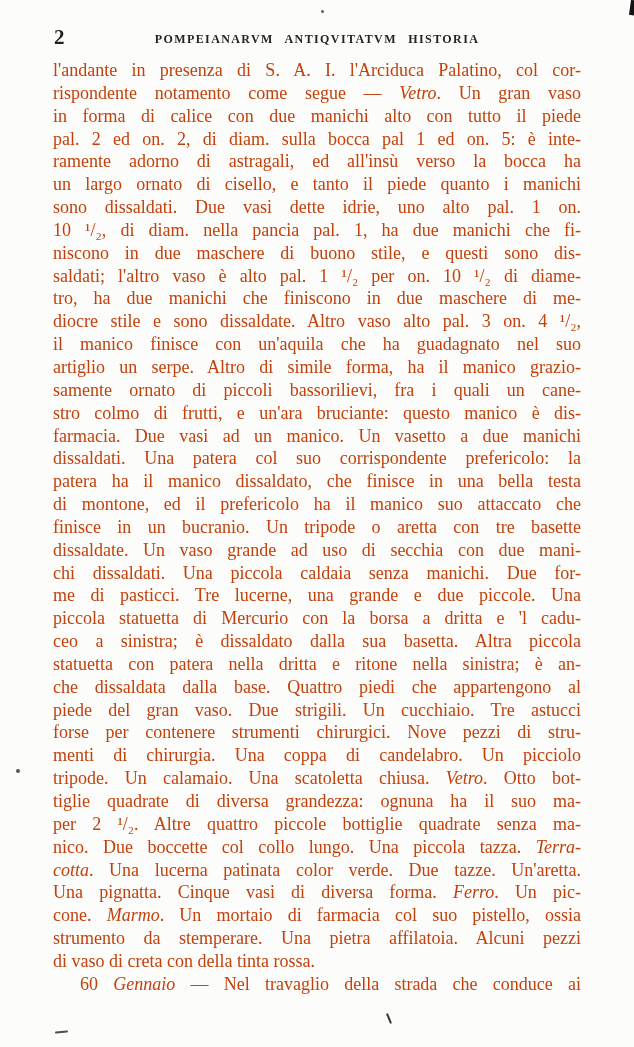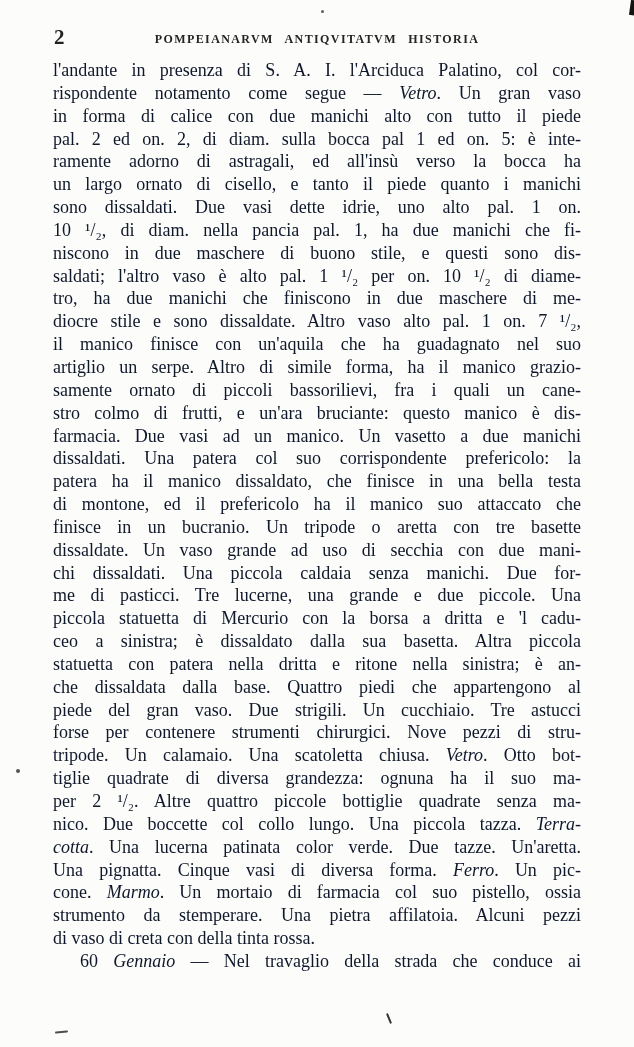--- a/index.html
+++ b/index.html
@@ -15,21 +15,21 @@
   }
   .running {
     display:block; text-align:center;
     font-size:12px; font-weight:bold; letter-spacing:1.4px; word-spacing:7px;
     color:#242424; padding-top:3px;
   }
   .pagetext { position:absolute; top:59px; left:53px; width:528px; }
   .line {
     font-size:18px; line-height:22.85px;
     text-align:justify; text-align-last:justify;
-    color:#0f172a;
+    color:#c2410c;
   }
   .line.no-just { text-align-last:left; }
   .line.indent { padding-left:27px; box-sizing:border-box; }
   .it { font-style:italic; }
   .speck { position:absolute; background:#2a2a2a; border-radius:50%; }
   .speck-top-center { left:321px; top:10px; width:3px; height:3px; opacity:.75; }
   .speck-left-margin { left:16px; top:769px; width:4px; height:4px; opacity:.8; }
   .corner-mark {
     position:absolute; right:0; top:0; width:5px; height:15px;
     background:#141414; transform:rotate(8deg) translateX(1px);
@@ -57,39 +57,40 @@
       <div class="line"><span>rispondente notamento come segue — </span><span class="it">Vetro</span><span>. Un gran vaso</span></div>
       <div class="line"><span>in forma di calice con due manichi alto con tutto il piede</span></div>
       <div class="line"><span>pal. 2 ed on. 2, di diam. sulla bocca pal 1 ed on. 5: è inte-</span></div>
       <div class="line"><span>ramente adorno di astragali, ed all'insù verso la bocca ha</span></div>
       <div class="line"><span>un largo ornato di cisello, e tanto il piede quanto i manichi</span></div>
       <div class="line"><span>sono dissaldati. Due vasi dette idrie, uno alto pal. 1 on.</span></div>
       <div class="line"><span>10 ¹/₂, di diam. nella pancia pal. 1, ha due manichi che fi-</span></div>
       <div class="line"><span>niscono in due maschere di buono stile, e questi sono dis-</span></div>
       <div class="line"><span>saldati; l'altro vaso è alto pal. 1 ¹/₂ per on. 10 ¹/₂ di diame-</span></div>
       <div class="line"><span>tro, ha due manichi che finiscono in due maschere di me-</span></div>
-      <div class="line"><span>diocre stile e sono dissaldate. Altro vaso alto pal. 1 on. 7 ¹/₂,</span></div>
+      <div class="line"><span>diocre stile e sono dissaldate. Altro vaso alto pal. 3 on. 4 ¹/₂,</span></div>
       <div class="line"><span>il manico finisce con un'aquila che ha guadagnato nel suo</span></div>
       <div class="line"><span>artiglio un serpe. Altro di simile forma, ha il manico grazio-</span></div>
       <div class="line"><span>samente ornato di piccoli bassorilievi, fra i quali un cane-</span></div>
       <div class="line"><span>stro colmo di frutti, e un'ara bruciante: questo manico è dis-</span></div>
       <div class="line"><span>farmacia. Due vasi ad un manico. Un vasetto a due manichi</span></div>
       <div class="line"><span>dissaldati. Una patera col suo corrispondente prefericolo: la</span></div>
       <div class="line"><span>patera ha il manico dissaldato, che finisce in una bella testa</span></div>
       <div class="line"><span>di montone, ed il prefericolo ha il manico suo attaccato che</span></div>
       <div class="line"><span>finisce in un bucranio. Un tripode o aretta con tre basette</span></div>
       <div class="line"><span>dissaldate. Un vaso grande ad uso di secchia con due mani-</span></div>
       <div class="line"><span>chi dissaldati. Una piccola caldaia senza manichi. Due for-</span></div>
       <div class="line"><span>me di pasticci. Tre lucerne, una grande e due piccole. Una</span></div>
       <div class="line"><span>piccola statuetta di Mercurio con la borsa a dritta e 'l cadu-</span></div>
       <div class="line"><span>ceo a sinistra; è dissaldato dalla sua basetta. Altra piccola</span></div>
       <div class="line"><span>statuetta con patera nella dritta e ritone nella sinistra; è an-</span></div>
       <div class="line"><span>che dissaldata dalla base. Quattro piedi che appartengono al</span></div>
       <div class="line"><span>piede del gran vaso. Due strigili. Un cucchiaio. Tre astucci</span></div>
       <div class="line"><span>forse per contenere strumenti chirurgici. Nove pezzi di stru-</span></div>
+      <div class="line"><span>menti di chirurgia. Una coppa di candelabro. Un picciolo</span></div>
       <div class="line"><span>tripode. Un calamaio. Una scatoletta chiusa. </span><span class="it">Vetro</span><span>. Otto bot-</span></div>
       <div class="line"><span>tiglie quadrate di diversa grandezza: ognuna ha il suo ma-</span></div>
       <div class="line"><span>per 2 ¹/₂. Altre quattro piccole bottiglie quadrate senza ma-</span></div>
       <div class="line"><span>nico. Due boccette col collo lungo. Una piccola tazza. </span><span class="it">Terra-</span></div>
       <div class="line"><span class="it">cotta</span><span>. Una lucerna patinata color verde. Due tazze. Un'aretta.</span></div>
       <div class="line"><span>Una pignatta. Cinque vasi di diversa forma. </span><span class="it">Ferro</span><span>. Un pic-</span></div>
       <div class="line"><span>cone. </span><span class="it">Marmo</span><span>. Un mortaio di farmacia col suo pistello, ossia</span></div>
       <div class="line"><span>strumento da stemperare. Una pietra affilatoia. Alcuni pezzi</span></div>
       <div class="line no-just"><span>di vaso di creta con della tinta rossa.</span></div>
       <div class="line indent"><span>60 </span><span class="it">Gennaio</span><span> — Nel travaglio della strada che conduce ai</span></div>

